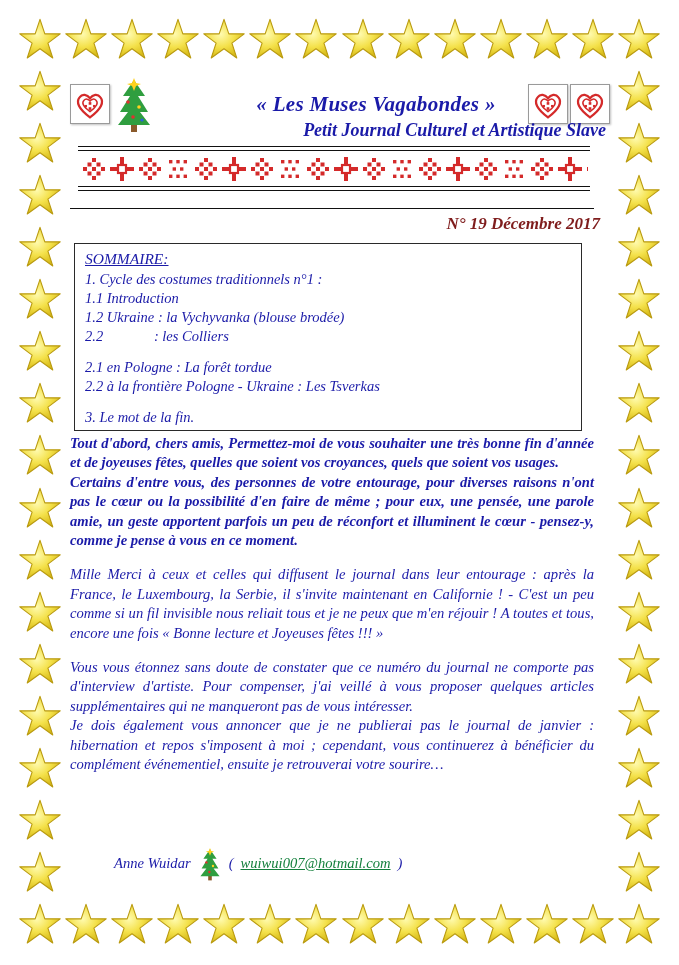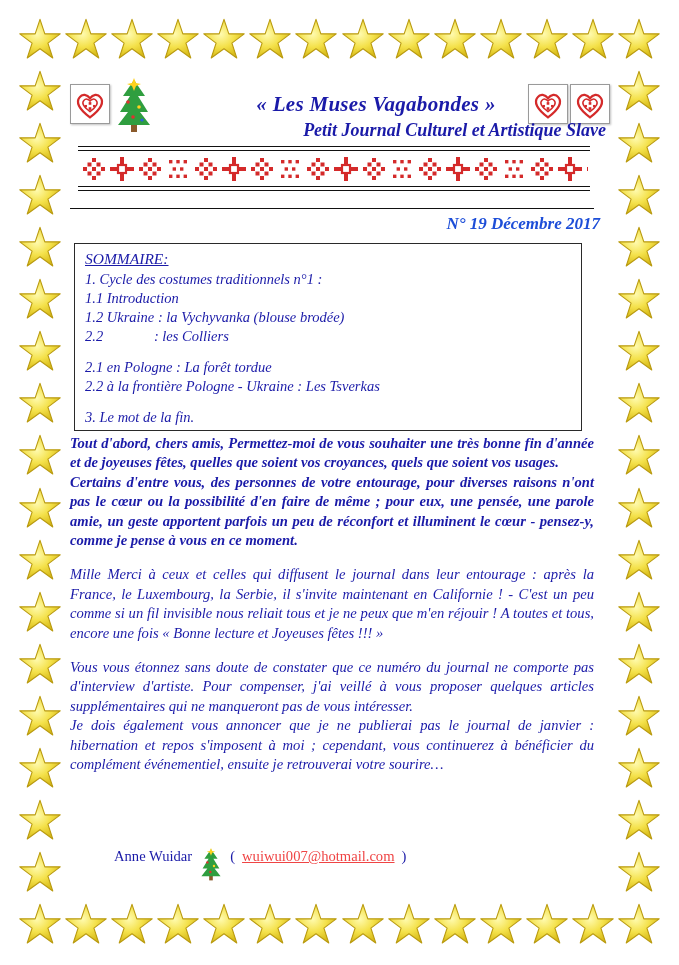--- a/index.html
+++ b/index.html
@@ -127,21 +127,21 @@
   .motif svg { display:block; width:100%; height:100%; }
 
   .issue {
     position: absolute;
     right: 12px;
     top: 152px;
     font-family: "Liberation Serif", serif;
     font-style: italic;
     font-weight: bold;
     font-size: 17px;
-    color: #1d4ed8;
+    color: #7f1d1d;
   }
 
   
   .sommaire {
     position: absolute;
     left: 18px;
     top: 181px;
     width: 508px;
     height: 188px;
     border: 1px solid #2a2a2a;
@@ -182,29 +182,30 @@
   .para { margin: 0 0 0 0; }
   .para + .para { margin-top: 15px; }
 
   
   .signature {
     position: absolute;
     left: 58px;
     top: 786px;
     width: 470px;
     font-family: "Liberation Serif", serif;
+    font-style: italic;
     font-size: 14.6px;
     color: #1a1aa8;
     display: flex;
-    align-items: flex-start;
+    align-items: center;
     gap: 7px;
   }
   .sig-tree { width: 24px; height: 30px; }
   .sig-mail {
-    color: #ef4444;
+    color: #15803d;
     text-decoration: underline;
   }
 </style>
 </head>
 <body>
 
 <div class="page">
 
   <div class="star-border" id="starBorder">
       <div class="star" style="left: 18px; top: 18px;">

